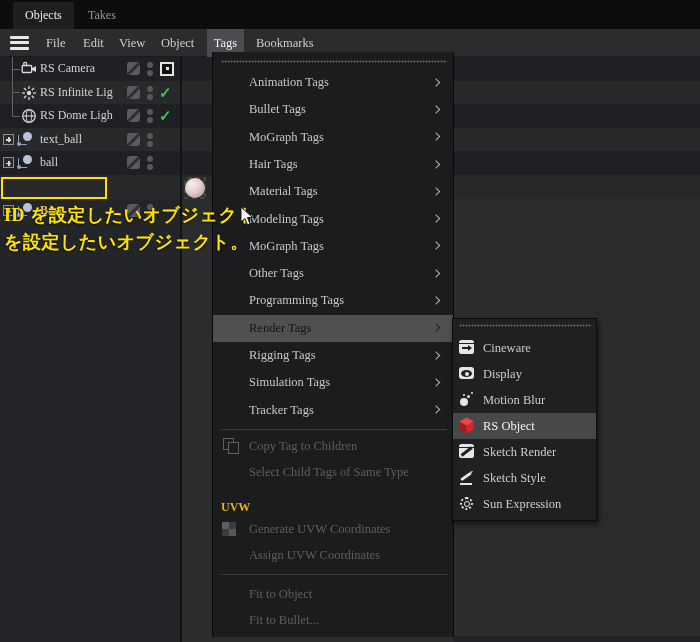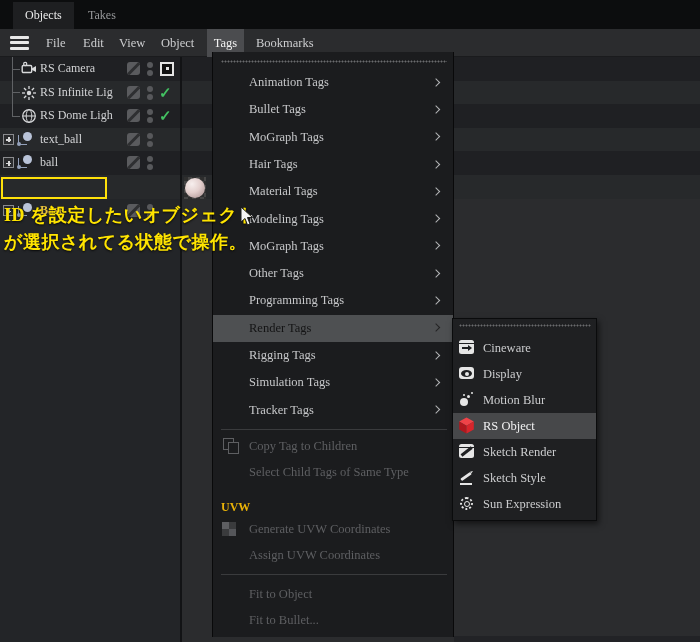--- a/index.html
+++ b/index.html
@@ -220,21 +220,21 @@
     </span>
     <span class="obj-name selected">Base</span>
     <span class="pencil-badge"></span>
     <span class="vis-dot" style="top:5px;"></span>
     <span class="vis-dot" style="top:13px;"></span>
   </div>
   <div class="sel-outline"></div>
   <div class="mat-sphere"></div>
 
   <div class="annot" style="top:203px;">ID を設定したいオブジェクト</div>
-  <div class="annot" style="top:230px;">が選択されてる状態で操作。</div>
+  <div class="annot" style="top:230px;">を設定したいオブジェクト。</div>
 
   <div class="menu-panel">
     <div class="tear" style="top:7px; left:8px; width:226px;"></div>
 
     <div class="mi cat" style="top:17px;">
         <span class="lbl">Animation Tags</span>
         <span class="chev"></span>
       </div>
     <div class="mi cat" style="top:44.3px;">
         <span class="lbl">Bullet Tags</span>

